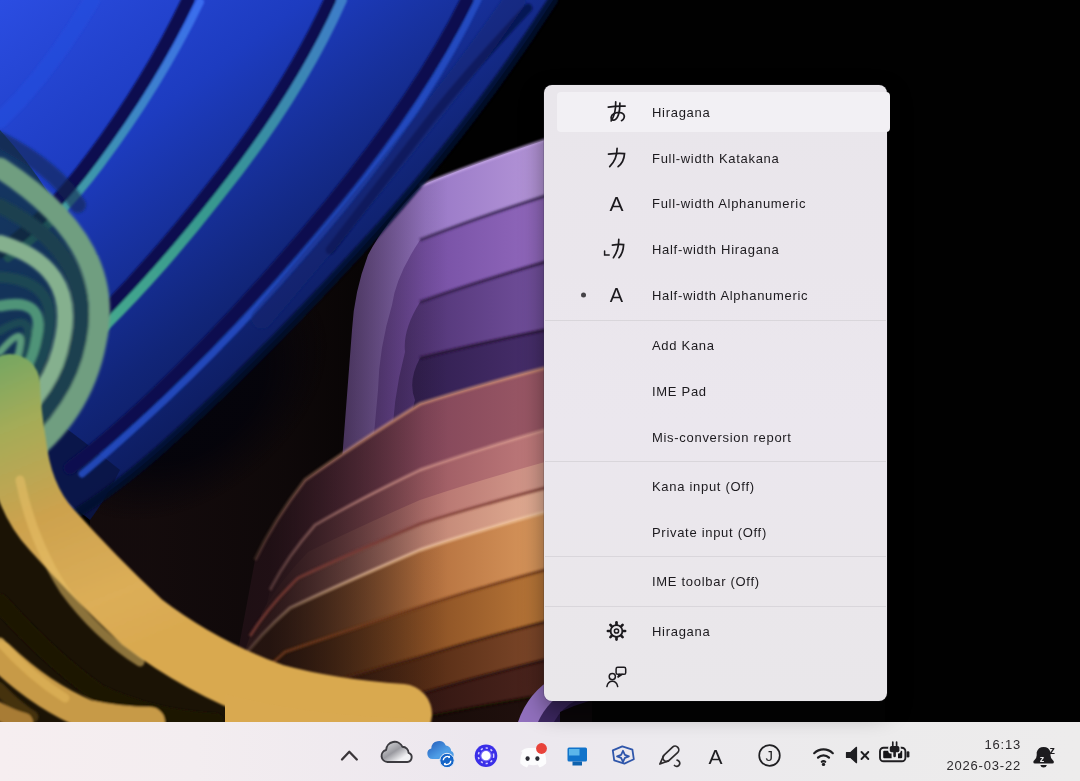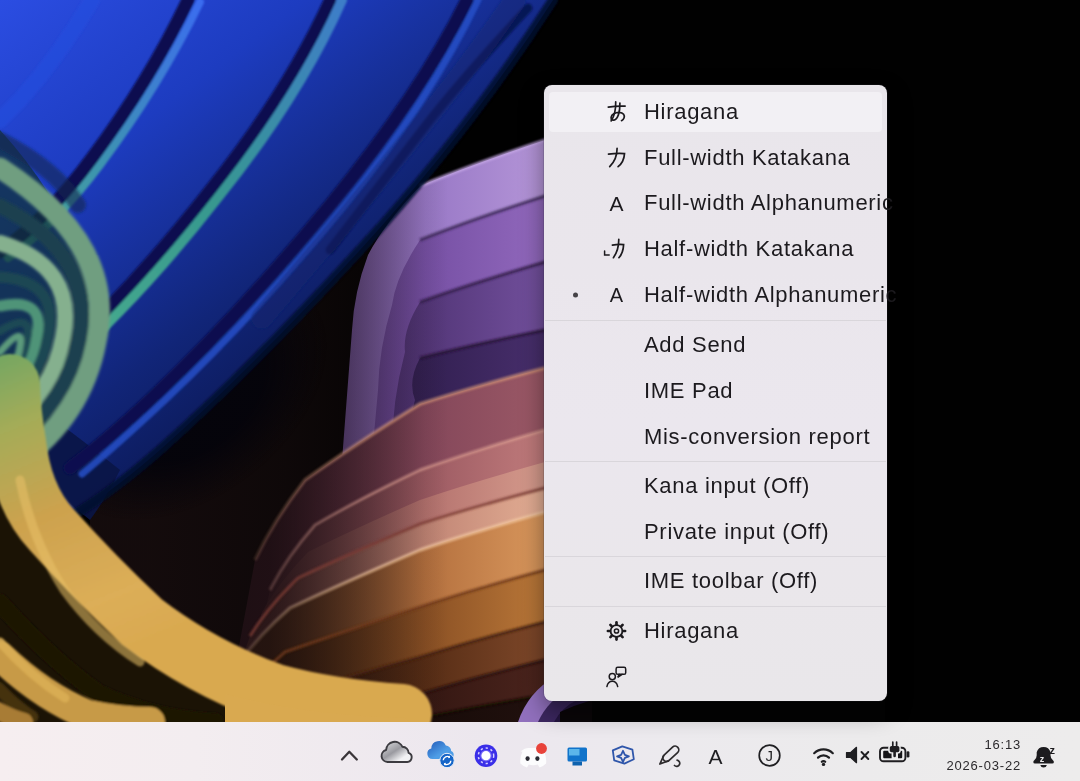--- a/index.html
+++ b/index.html
@@ -10,22 +10,22 @@
   #taskbar { position:absolute; left:0; top:722px; width:1080px; height:59px;
     background:linear-gradient(90deg,#f6eef0 0%,#f3edf0 18%,#ece7ee 45%,#eceaee 62%,#ecebec 80%,#edecec 100%);
   }
   #clock { position:absolute; right:59px; top:735px; text-align:right;
     font-size:13px; letter-spacing:0.8px; line-height:20.5px; color:#2b292c; }
   
   #menu { position:absolute; left:544px; top:85px; width:343px; height:616px;
     background:linear-gradient(180deg,#e9e6eb 0%,#eae6ec 30%,#ebe7ee 55%,#eae7eb 80%,#e9e7ea 100%);
     border-radius:8px; box-shadow:0 10px 24px rgba(0,0,0,.45), 0 0 0 1px rgba(60,60,70,.18);
   }
-  .mi { position:absolute; left:5px; width:333px; height:40px; border-radius:4px;
-    color:#1c1a1e; font-size:22px; letter-spacing:0.45px; }
+  .mi { position:absolute; left:13px; width:333px; height:40px; border-radius:4px;
+    color:#1c1a1e; font-size:13px; letter-spacing:0.45px; }
   .mi .lbl { position:absolute; left:95px; top:50%; transform:translateY(-50%); white-space:nowrap; letter-spacing:0.7px; }
   .mi.hl { background:#f2f0f4; }
   .sep { position:absolute; left:1px; width:341px; height:1px; background:#d9d6db; }
   .bullet { position:absolute; left:24px; top:50%; transform:translate(0,-50%); width:5px; height:5px; border-radius:50%; background:#454247; }
 </style>
 </head>
 <body>
 <svg id="wall" width="1080" height="722" viewBox="0 0 1080 722">
     <defs>
 <linearGradient id="bluebase" x1="0" y1="0" x2="0.72" y2="0.9">
@@ -388,29 +388,29 @@
   <div class="mi hl" style="top:6.5px">
       <span class="lbl">Hiragana</span>
     </div>
   <div class="mi" style="top:52.5px">
       <span class="lbl">Full-width Katakana</span>
     </div>
   <div class="mi" style="top:98px">
       <span class="lbl">Full-width Alphanumeric</span>
     </div>
   <div class="mi" style="top:143.5px">
-      <span class="lbl">Half-width Katakana</span>
+      <span class="lbl">Half-width Hiragana</span>
     </div>
   <div class="mi" style="top:189.5px">
       <span class="bullet"></span>
       <span class="lbl">Half-width Alphanumeric</span>
     </div>
   <div class="sep" style="top:234.5px"></div>
   <div class="mi" style="top:240px">
-      <span class="lbl">Add Send</span>
+      <span class="lbl">Add Kana</span>
     </div>
   <div class="mi" style="top:285.75px">
       <span class="lbl">IME Pad</span>
     </div>
   <div class="mi" style="top:331.5px">
       <span class="lbl">Mis-conversion report</span>
     </div>
   <div class="sep" style="top:376.2px"></div>
   <div class="mi" style="top:381px">
       <span class="lbl">Kana input (Off)</span>

